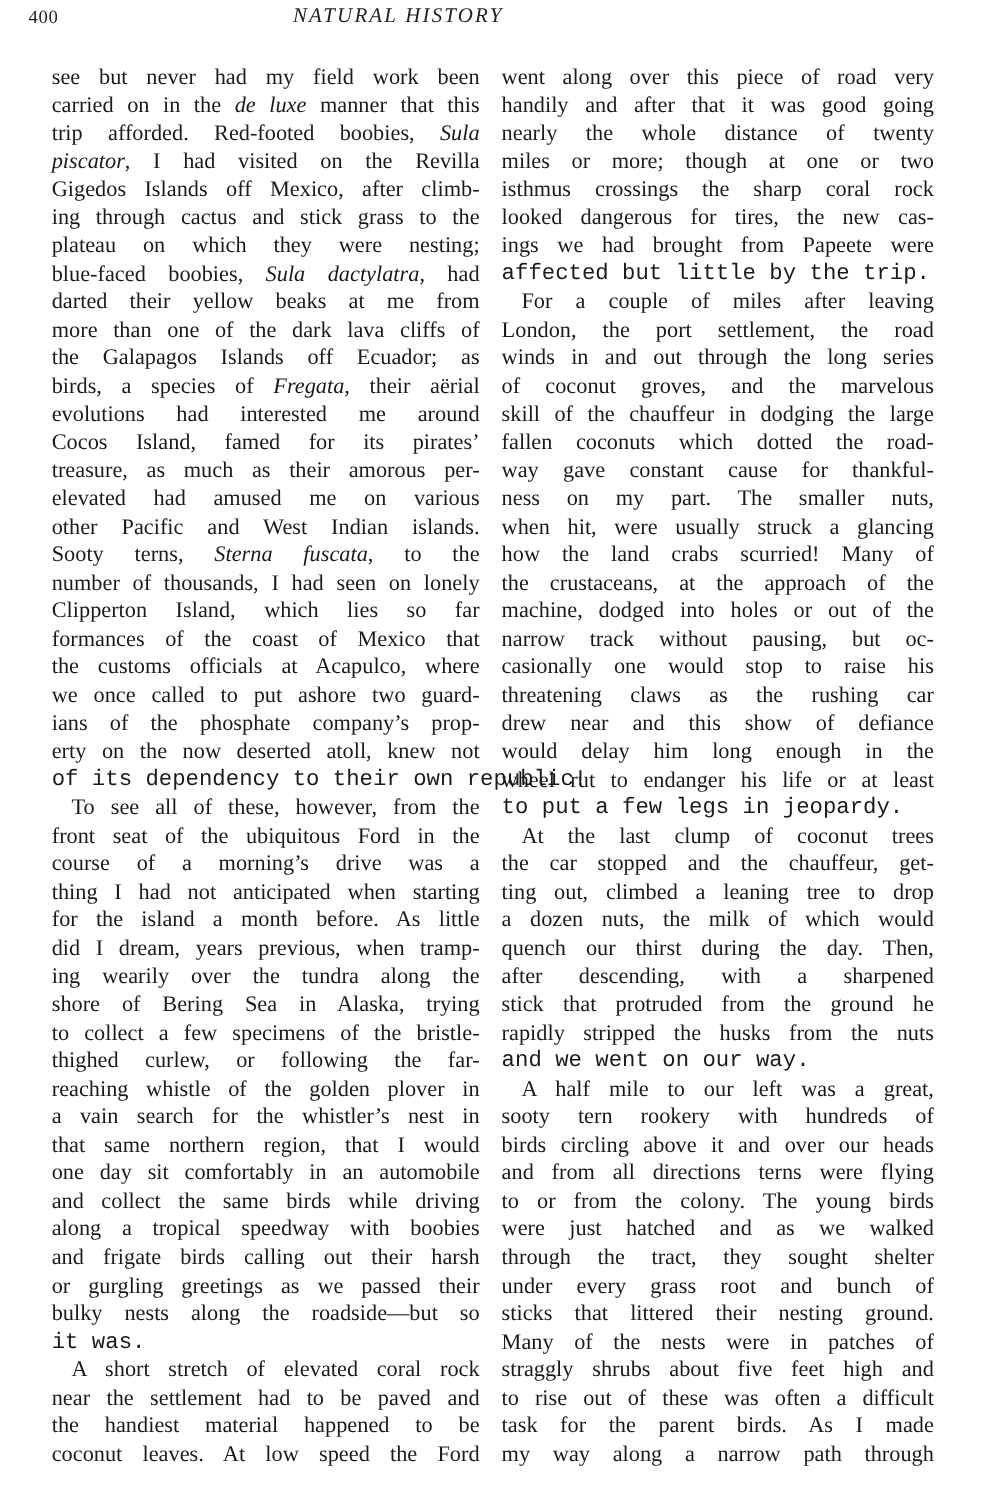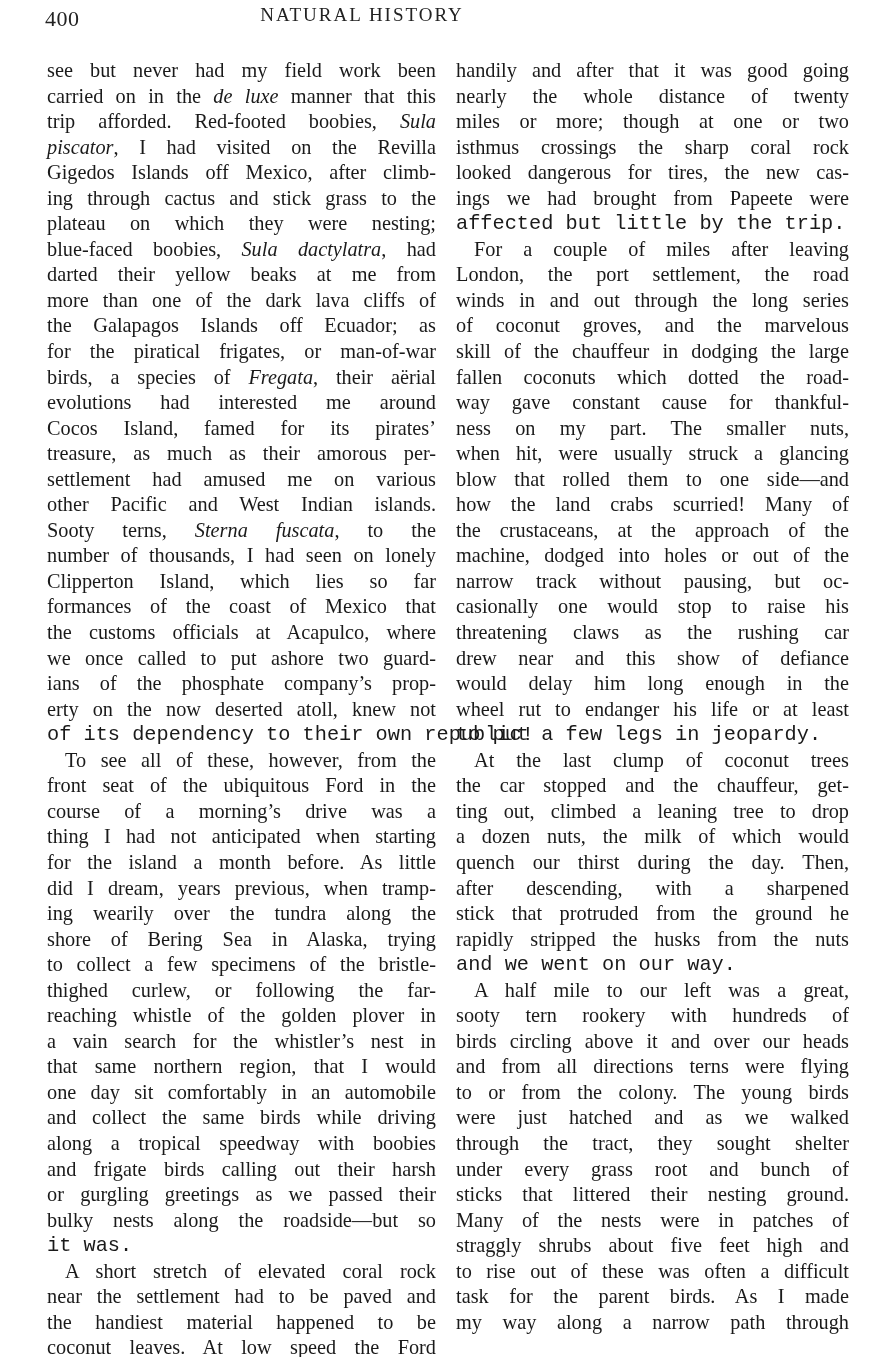--- a/index.html
+++ b/index.html
@@ -3,26 +3,26 @@
 <meta charset="utf-8">
 <style>
   html, body { margin: 0; padding: 0; background: #ffffff; }
   body {
     width: 894px; height: 1357px; position: relative; overflow: hidden;
     font-family: "Liberation Serif", "DejaVu Serif", serif;
     color: #1a1a1a;
   }
   .page-header { position: absolute; top: 0; left: 0; width: 894px; height: 40px; }
   .page-number {
-    position: absolute; left: 45px; top: 6px;
-    font-size: 22px; letter-spacing: 0.5px; color: #222;
+    position: absolute; left: 26px; top: 6px;
+    font-size: 17px; letter-spacing: 0.5px; color: #222;
   }
   .running-title {
     position: absolute; left: 0; width: 724px; top: 4px; text-align: center;
-    font-size: 19px; letter-spacing: 2px; color: #222;
+    font-style: italic; font-size: 19px; letter-spacing: 2px; color: #222;
   }
   .column {
     position: absolute; top: 58px;
     font-size: 20.3px; line-height: 25.55px;
   }
   .col-left { left: 47px; width: 389px; }
   .col-right { left: 456px; width: 393px; }
   .line {
     display: block; white-space: nowrap; height: 25.55px;
     text-align: justify; text-align-last: justify;
@@ -44,26 +44,25 @@
     <div class="line">carried on in the <span class="it">de luxe</span> manner that this</div>
     <div class="line">trip afforded.  Red-footed boobies, <span class="it">Sula</span></div>
     <div class="line"><span class="it">piscator</span>, I had visited on the Revilla</div>
     <div class="line">Gigedos Islands off Mexico, after climb-</div>
     <div class="line">ing through cactus and stick grass to the</div>
     <div class="line">plateau on which they were nesting;</div>
     <div class="line">blue-faced boobies, <span class="it">Sula dactylatra</span>, had</div>
     <div class="line">darted their yellow beaks at me from</div>
     <div class="line">more than one of the dark lava cliffs of</div>
     <div class="line">the Galapagos Islands off Ecuador; as</div>
-    <div class="line">for the piratical frigates, or man-of-war</div>
     <div class="line">birds, a species of <span class="it">Fregata</span>, their aërial</div>
     <div class="line">evolutions had interested me around</div>
     <div class="line">Cocos Island, famed for its pirates’</div>
     <div class="line">treasure, as much as their amorous per-</div>
-    <div class="line">settlement had amused me on various</div>
+    <div class="line">elevated had amused me on various</div>
     <div class="line">other Pacific and West Indian islands.</div>
     <div class="line">Sooty terns, <span class="it">Sterna fuscata</span>, to the</div>
     <div class="line">number of thousands, I had seen on lonely</div>
     <div class="line">Clipperton Island, which lies so far</div>
     <div class="line">formances of the coast of Mexico that</div>
     <div class="line">the customs officials at Acapulco, where</div>
     <div class="line">we once called to put ashore two guard-</div>
     <div class="line">ians of the phosphate company’s prop-</div>
     <div class="line">erty on the now deserted atoll, knew not</div>
     <div class="line last">of its dependency to their own republic!</div>
@@ -86,37 +85,37 @@
     <div class="line">and frigate birds calling out their harsh</div>
     <div class="line">or gurgling greetings as we passed their</div>
     <div class="line">bulky nests along the roadside—but so</div>
     <div class="line last">it was.</div>
     <div class="line indent">A short stretch of elevated coral rock</div>
     <div class="line">near the settlement had to be paved and</div>
     <div class="line">the handiest material happened to be</div>
     <div class="line">coconut leaves.  At low speed the Ford</div>
   </div>
 <div class="column col-right">
+    <div class="line">went along over this piece of road very</div>
     <div class="line">handily and after that it was good going</div>
     <div class="line">nearly the whole distance of twenty</div>
     <div class="line">miles or more; though at one or two</div>
     <div class="line">isthmus crossings the sharp coral rock</div>
     <div class="line">looked dangerous for tires, the new cas-</div>
     <div class="line">ings we had brought from Papeete were</div>
     <div class="line last">affected but little by the trip.</div>
     <div class="line indent">For a couple of miles after leaving</div>
     <div class="line">London, the port settlement, the road</div>
     <div class="line">winds in and out through the long series</div>
     <div class="line">of coconut groves, and the marvelous</div>
     <div class="line">skill of the chauffeur in dodging the large</div>
     <div class="line">fallen coconuts which dotted the road-</div>
     <div class="line">way gave constant cause for thankful-</div>
     <div class="line">ness on my part.  The smaller nuts,</div>
     <div class="line">when hit, were usually struck a glancing</div>
-    <div class="line">blow that rolled them to one side—and</div>
     <div class="line">how the land crabs scurried!  Many of</div>
     <div class="line">the crustaceans, at the approach of the</div>
     <div class="line">machine, dodged into holes or out of the</div>
     <div class="line">narrow track without pausing, but oc-</div>
     <div class="line">casionally one would stop to raise his</div>
     <div class="line">threatening claws as the rushing car</div>
     <div class="line">drew near and this show of defiance</div>
     <div class="line">would delay him long enough in the</div>
     <div class="line">wheel rut to endanger his life or at least</div>
     <div class="line last">to put a few legs in jeopardy.</div>

